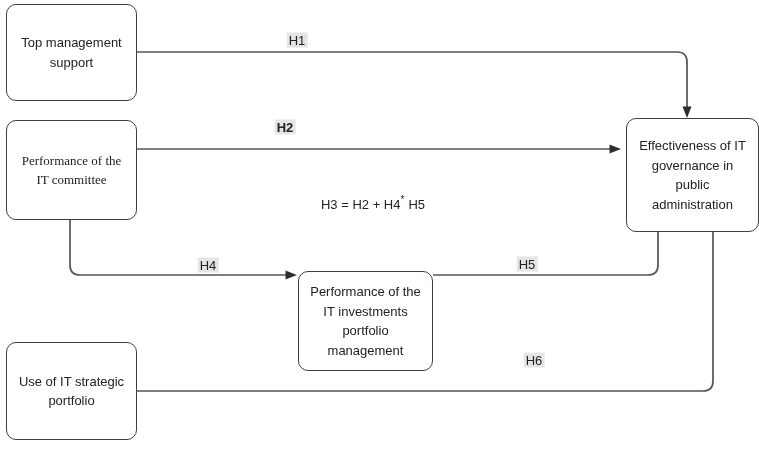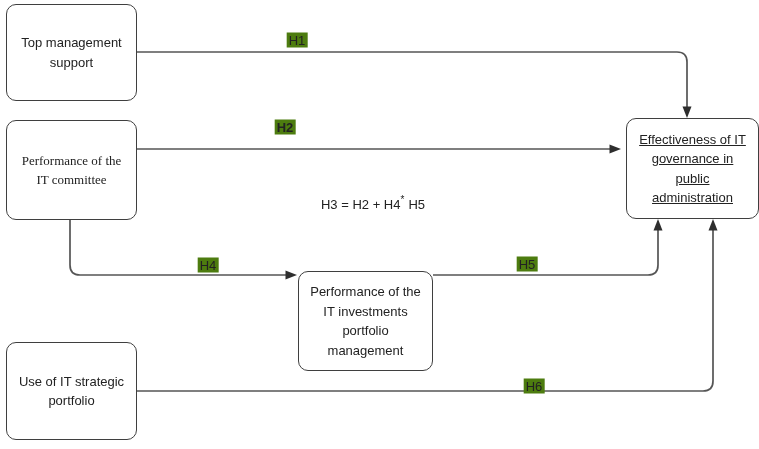--- a/index.html
+++ b/index.html
@@ -43,35 +43,35 @@
     text-align: center;
     padding: 4px 8px;
     font-size: 13px;
     line-height: 1.5;
     color: #222222;
   }
   .node-top-management   { left: 6px;   top: 4px;   width: 131px; height: 97px;  }
   .node-it-committee     { left: 6px;   top: 120px; width: 131px; height: 100px; font-family: Liberation Serif, serif; }
   .node-strategic-plan   { left: 6px;   top: 342px; width: 131px; height: 98px;  }
   .node-portfolio        { left: 298px; top: 225px; width: 135px; height: 100px; margin-top: 46px; }
-  .node-governance       { left: 626px; top: 118px; width: 133px; height: 101px; text-decoration: underline; }
+  .node-governance       { left: 626px; top: 118px; width: 133px; height: 114px; }
   .edge-label {
     position: absolute;
     transform: translate(-50%, -50%);
     font-size: 13px;
     color: #222222;
-    background: #4d7c0f;
+    background: #e5e5e5;
     padding: 0 2px;
     white-space: nowrap;
   }
   .label-h1 { left: 297px; top: 40px;  }
   .label-h2 { left: 285px; top: 127px; font-weight: bold; }
   .label-h4 { left: 208px; top: 265px; text-align: center; }
   .label-h5 { left: 527px; top: 264px; }
-  .label-h6 { left: 534px; top: 386px; }
+  .label-h6 { left: 534px; top: 360px; }
   .formula {
     position: absolute;
     left: 373px;
     top: 204px;
     transform: translate(-50%, -50%);
     font-size: 13px;
     color: #222222;
     white-space: nowrap;
     text-align: center;
   }

